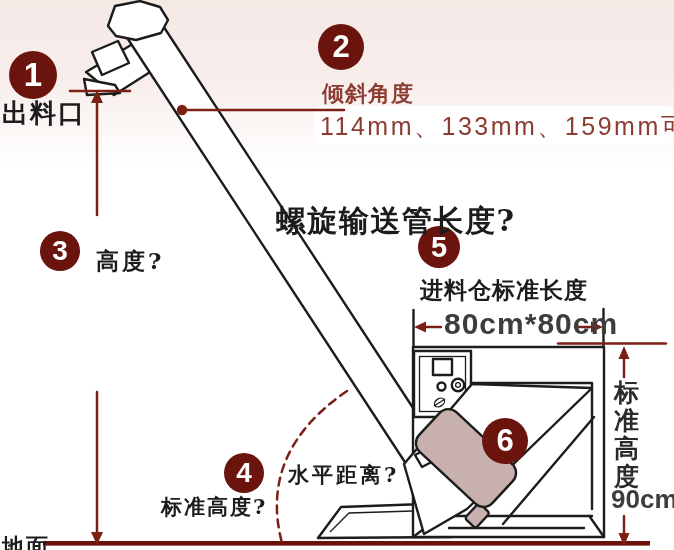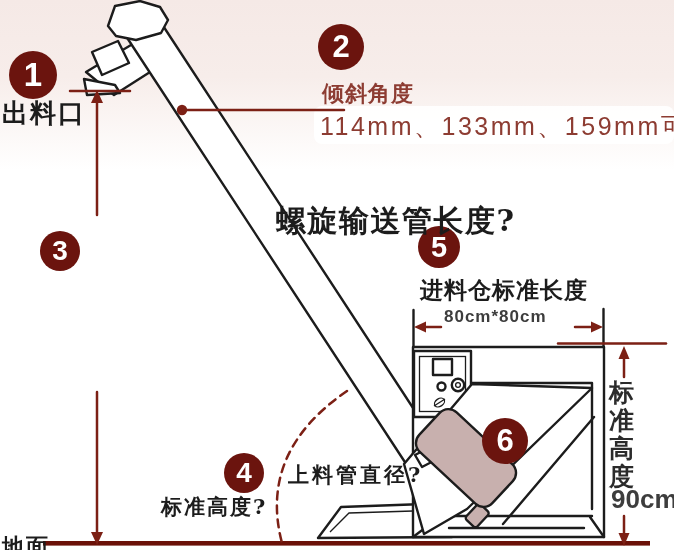--- a/index.html
+++ b/index.html
@@ -42,25 +42,25 @@
   #c3{left:40px;top:231px;width:40px;height:40px;font-size:28px;}
   #c4{left:224px;top:453px;width:40px;height:40px;font-size:28px;}
   #c5{left:418px;top:226px;width:42px;height:42px;font-size:29px;}
   #c6{left:482px;top:418px;width:46px;height:46px;font-size:31px;}
   #label-outlet{left:2px;top:96px;font-size:26px;font-weight:700;letter-spacing:2px;}
   #label-pipe-title{left:322px;top:79px;font-size:22px;font-weight:700;color:var(--brick);letter-spacing:1px;}
   #label-pipe-sizes{left:320px;top:110px;font-size:25px;color:var(--brick);letter-spacing:2.5px;}
   #label-screw{left:276px;top:185px;font-size:30px;letter-spacing:1.5px;margin-top:16px;}
   #c3-lines{position:absolute;left:96px;top:246px;font-size:23px;line-height:29px;letter-spacing:3px;}
   #label-hopper{left:420px;top:275px;font-size:23px;font-weight:700;letter-spacing:1px;text-align:right;}
-  #label-8080{left:444px;top:307px;font-size:17px;color:#3d3d3d;font-weight:600;letter-spacing:1px;}
+  #label-8080{left:444px;top:307px;font-size:30px;color:#3d3d3d;font-weight:600;letter-spacing:1px;}
   #label-horiz{left:161px;top:493px;font-size:21px;letter-spacing:2px;}
   #label-tilt{left:288px;top:461px;font-size:21px;letter-spacing:3px;}
   #label-stdheight{left:609px;top:378px;width:30px;font-size:25px;line-height:28px;
-    font-weight:700;text-align:left;word-break:break-all;white-space:normal;color:#2b2b2b;}
+    font-weight:700;text-align:right;word-break:break-all;white-space:normal;color:#2b2b2b;}
   #label-90cm{left:611px;top:484px;font-size:26px;color:#3d3d3d;font-weight:600;}
   #label-ground{left:2px;top:532px;font-size:22px;font-weight:700;letter-spacing:2px;}
 </style>
 </head>
 <body>
 
 <div id="stage">
 
   <div id="pink-wash"></div>
   <div id="white-band"></div>
@@ -143,21 +143,22 @@
   <div class="badge" id="c3">3</div>
   <div class="badge" id="c4">4</div>
   <div class="badge" id="c5">5</div>
   <div class="badge" id="c6">6</div>
 
   <div class="lbl" id="label-outlet">出料口</div>
   <div class="lbl" id="label-pipe-title">倾斜角度</div>
   <div class="lbl" id="label-pipe-sizes">114mm、133mm、159mm可</div>
   <div class="lbl kai" id="label-screw">螺旋输送管长度?</div>
   <div class="kai" id="c3-lines">
+    <div>高度?</div>
   </div>
   <div class="lbl" id="label-hopper">进料仓标准长度</div>
   <div class="lbl" id="label-8080">80cm*80cm</div>
   <div class="lbl kai" id="label-horiz">标准高度?</div>
-  <div class="lbl kai" id="label-tilt">上料管直径?</div>
+  <div class="lbl kai" id="label-tilt">水平距离?</div>
   <div class="lbl" id="label-stdheight">标准高度</div>
   <div class="lbl" id="label-90cm">90cm</div>
   <div class="lbl" id="label-ground">地面</div>
 </div>
 
 </body></html>

